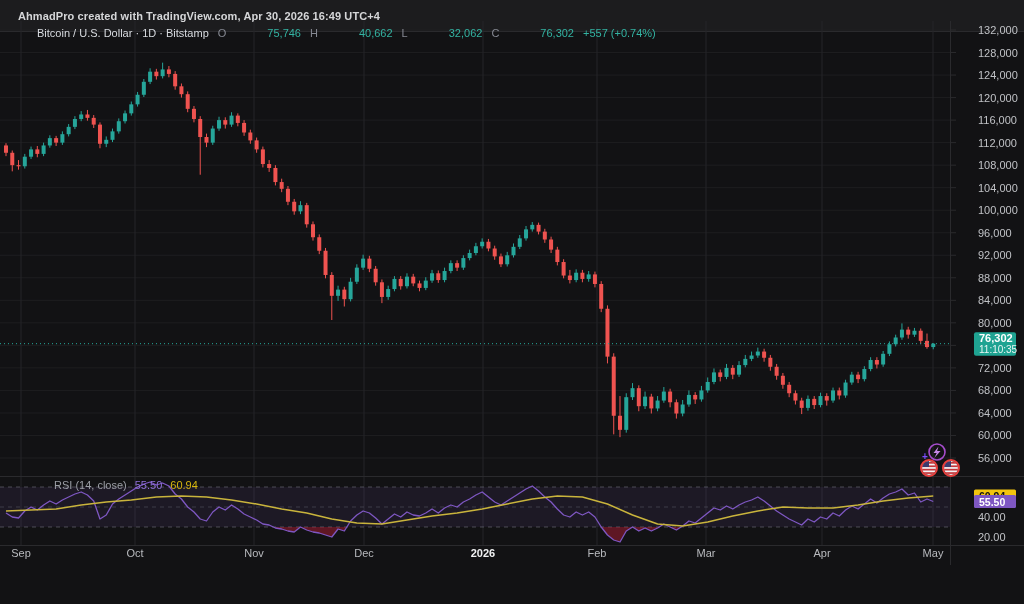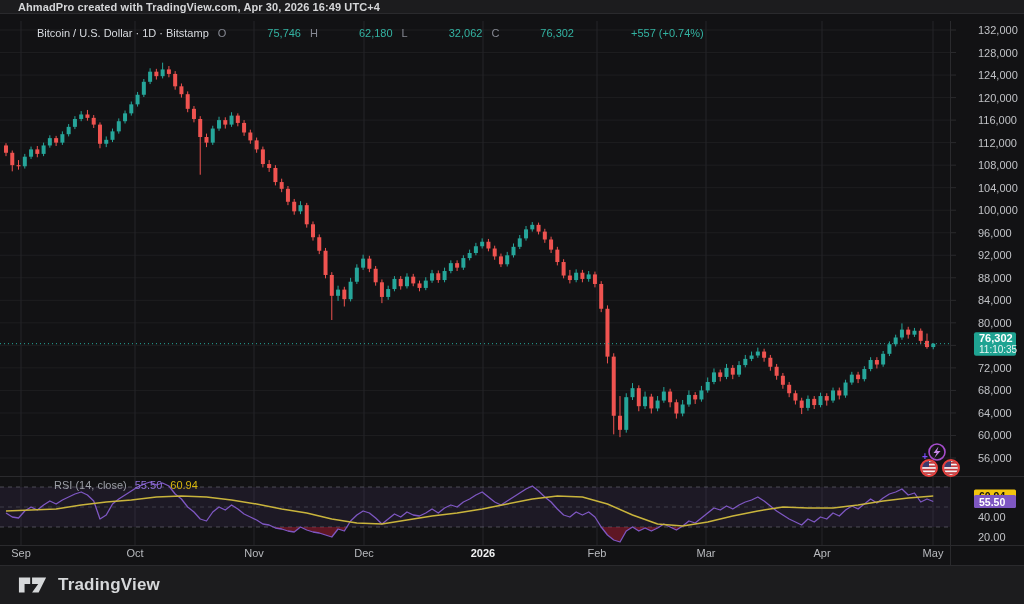--- a/index.html
+++ b/index.html
@@ -1,27 +1,27 @@
 <!DOCTYPE html>
 <html><head>
 <meta charset="utf-8">
 <style>
   html,body{margin:0;padding:0;background:#000;}
   .stage{position:relative;width:1024px;height:604px;background:#121214;overflow:hidden;
          font-family:"Liberation Sans",sans-serif;-webkit-font-smoothing:antialiased;}
   svg text{font-family:"Liberation Sans",sans-serif;}
-  .topbar{position:absolute;left:0;top:0;width:1024px;height:14px;background:#1c1c1e;
+  .topbar{position:absolute;left:0;top:0;width:1024px;height:32px;background:#1c1c1e;
           border-bottom:1px solid #2a2a2d;box-sizing:border-box;display:flex;align-items:center;}
   .topbar span{margin-left:18px;font-size:11px;font-weight:bold;color:#d5d6d8;letter-spacing:.1px;}
   .legend{position:absolute;left:37px;top:27px;display:flex;align-items:center;gap:9px;
           font-size:11px;color:#d1d4dc;z-index:3;}
   .legend .title{color:#d8dbe0;}
   .legend .k{color:#868993;margin-right:1px;}
   .legend .v{color:#33b3a2;margin-left:40px;}
-  .legend .chg{color:#33b3a2;margin-left:48px;}
+  .legend .chg{color:#33b3a2;}
   .ohlc{display:flex;gap:9px;}
   .rsi-legend{position:absolute;left:8px;top:479px;display:flex;align-items:center;gap:8px;
               font-size:11px;z-index:3;color:#9b9ea5;padding-left:46px;}
   .rsi-legend .rsi-v{color:#8e6fd8;}
   .rsi-legend .ma-v{color:#d7b60f;}
   .footer{position:absolute;left:0;bottom:0;width:1024px;height:39px;background:#1c1c1e;
           border-top:1px solid #2a2a2d;box-sizing:border-box;display:flex;align-items:center;z-index:3;}
   .footer .logo{margin-left:18px;display:flex;align-items:center;}
   .footer .brand{margin-left:10px;font-size:17px;font-weight:bold;color:#d6d8da;letter-spacing:.2px;}
 </style>
@@ -778,36 +778,27 @@
           </g>
           <circle cx="951" cy="468" r="8" fill="none" stroke="#e8403e" stroke-width="2"></circle>
         </g>
       </g>
     </svg>
 
   <div class="legend">
     <span class="title">Bitcoin / U.S. Dollar · 1D · Bitstamp</span>
     <span class="ohlc">
         <span><span class="k">O</span><span class="v">75,746</span></span>
-        <span><span class="k">H</span><span class="v">62,180</span></span>
+        <span><span class="k">H</span><span class="v">40,662</span></span>
         <span><span class="k">L</span><span class="v">32,062</span></span>
         <span><span class="k">C</span><span class="v">76,302</span></span>
       </span>
     <span class="chg">+557 (+0.74%)</span>
   </div>
 
   <div class="rsi-legend">
     <span>RSI (14, close)</span>
     <span class="rsi-v">55.50</span>
     <span class="ma-v">60.94</span>
   </div>
 
-  <div class="footer">
-    <span class="logo">
-      <svg width="30" height="22" viewBox="0 0 32 22">
-        <path fill="#d6d8da" d="M1 3 h12 v7 h-6 v9 h-6 z"></path>
-        <path fill="#d6d8da" d="M15 3 h15 l-8 16 h-7 l6.5 -9 h-6.5 z"></path>
-      </svg>
-    </span>
-    <span class="brand">TradingView</span>
-  </div>
 
 </div>
 
 </body></html>

